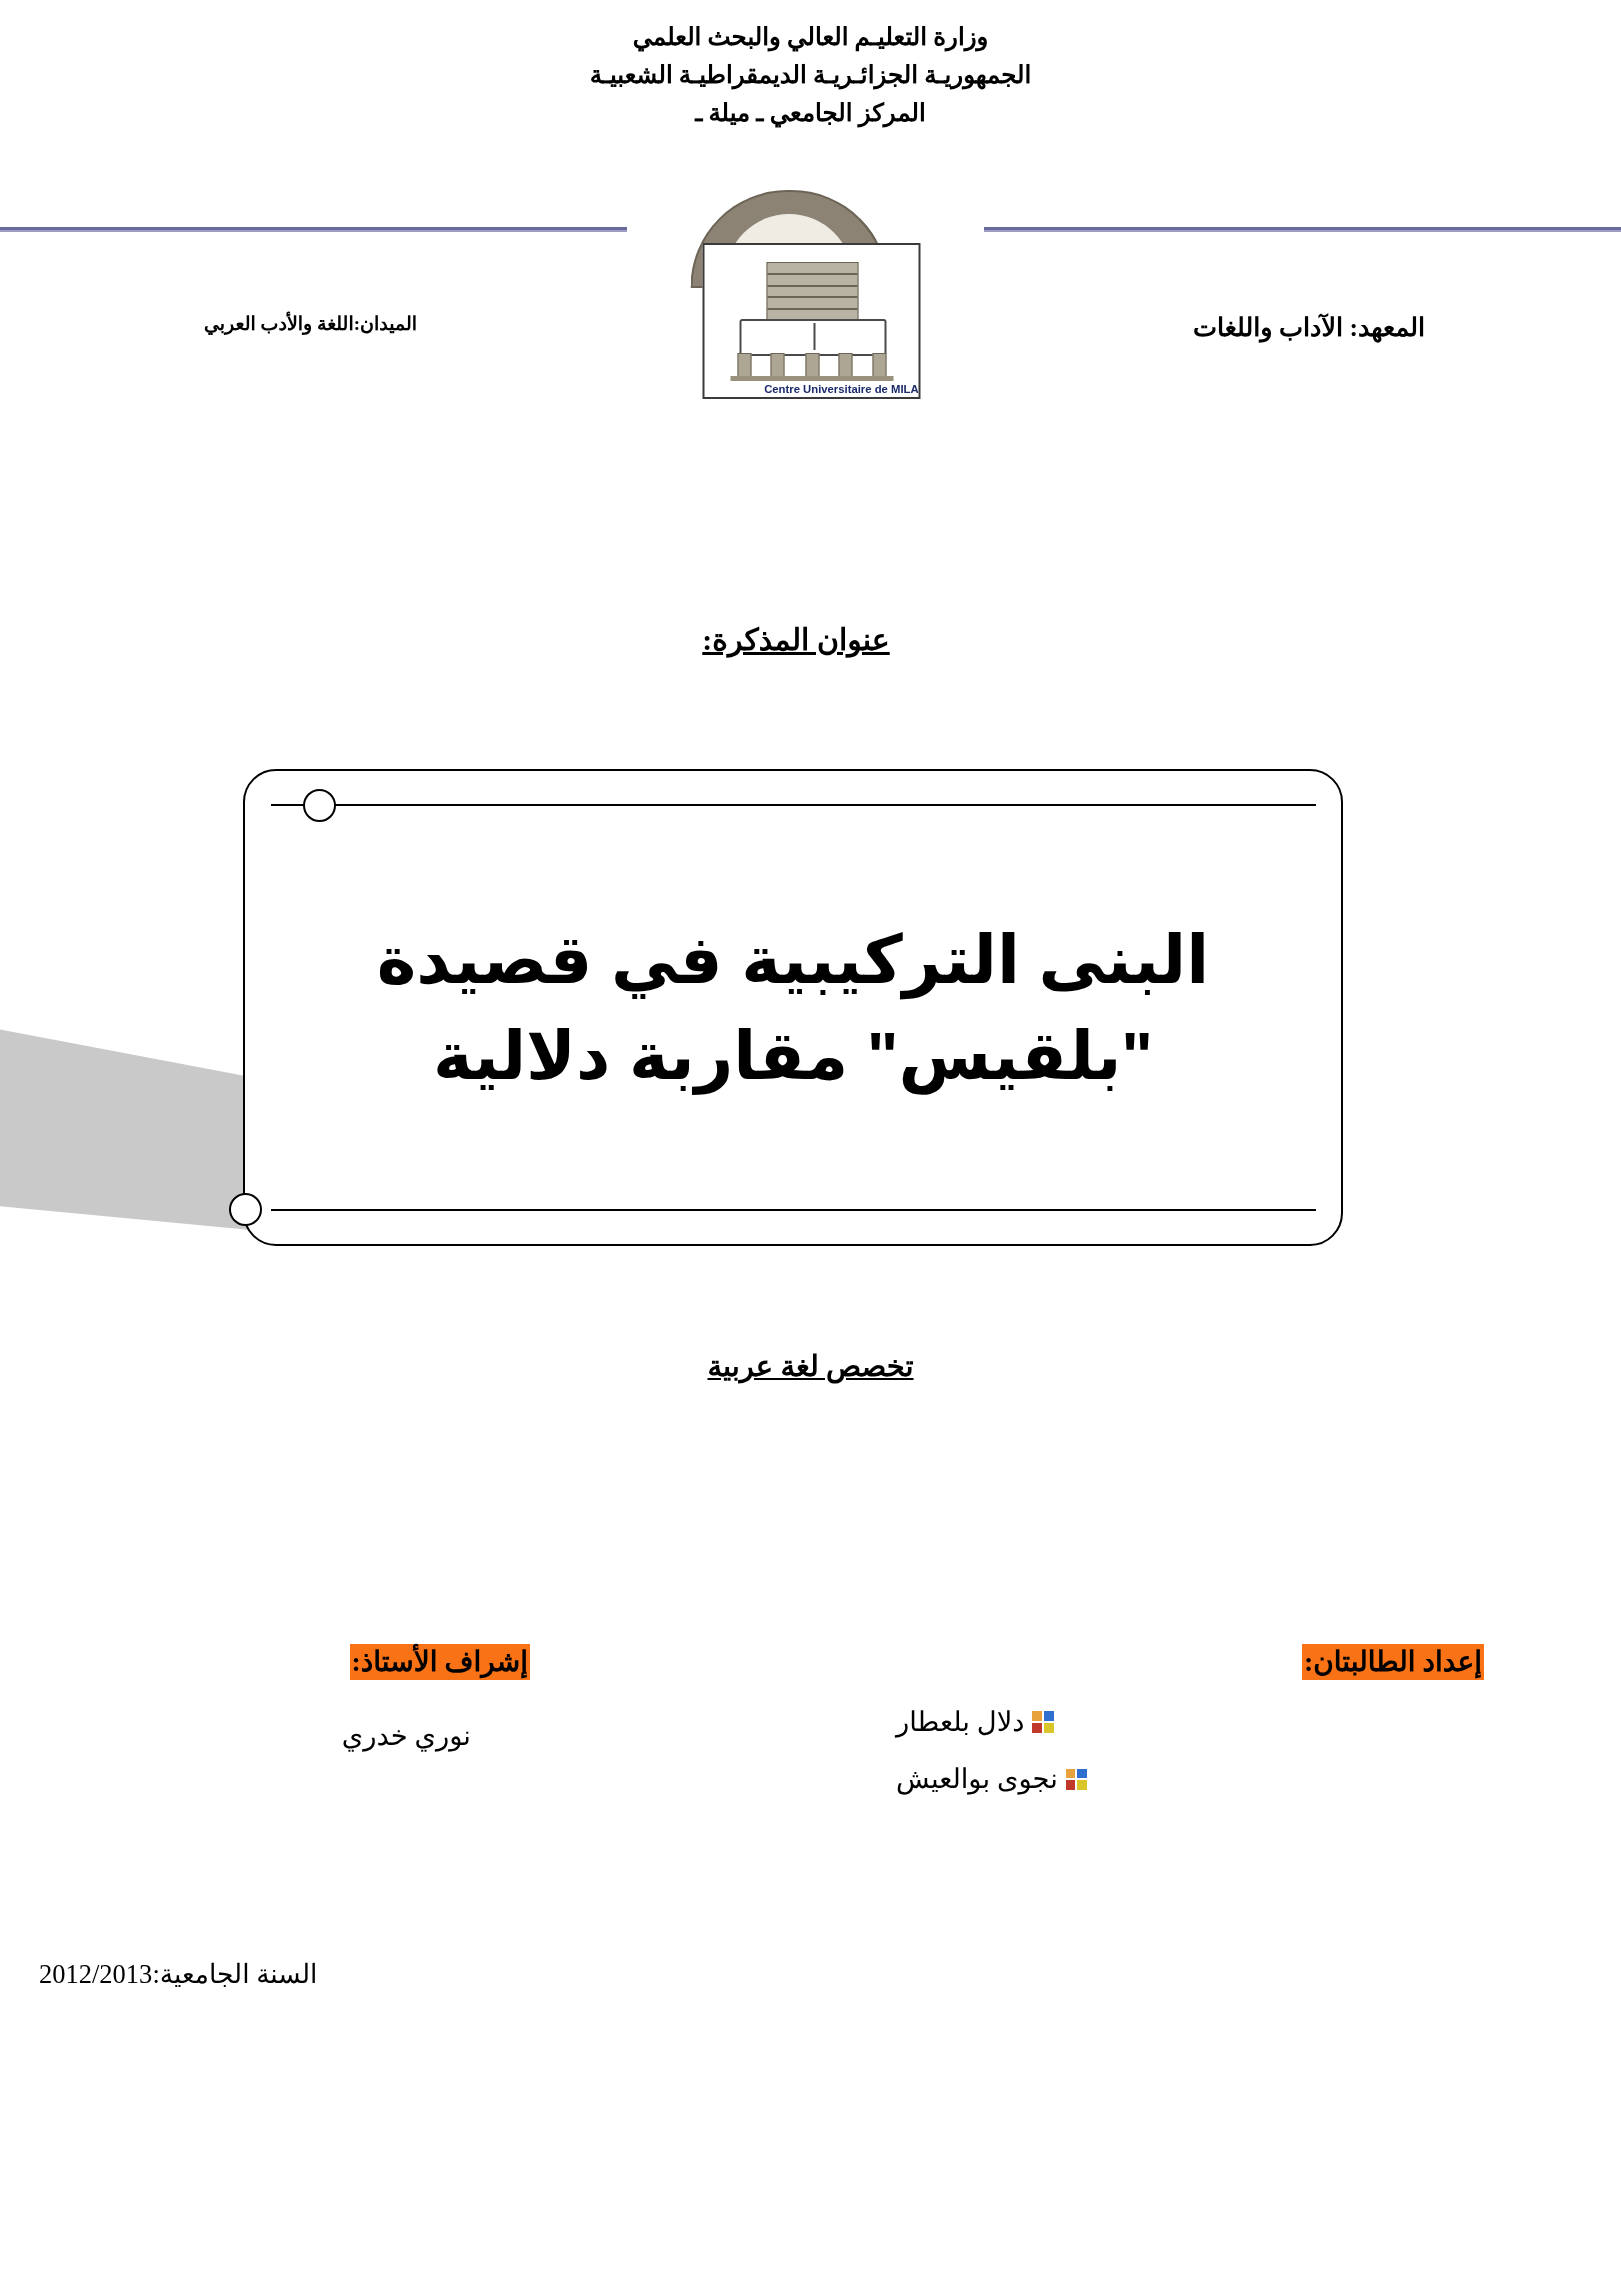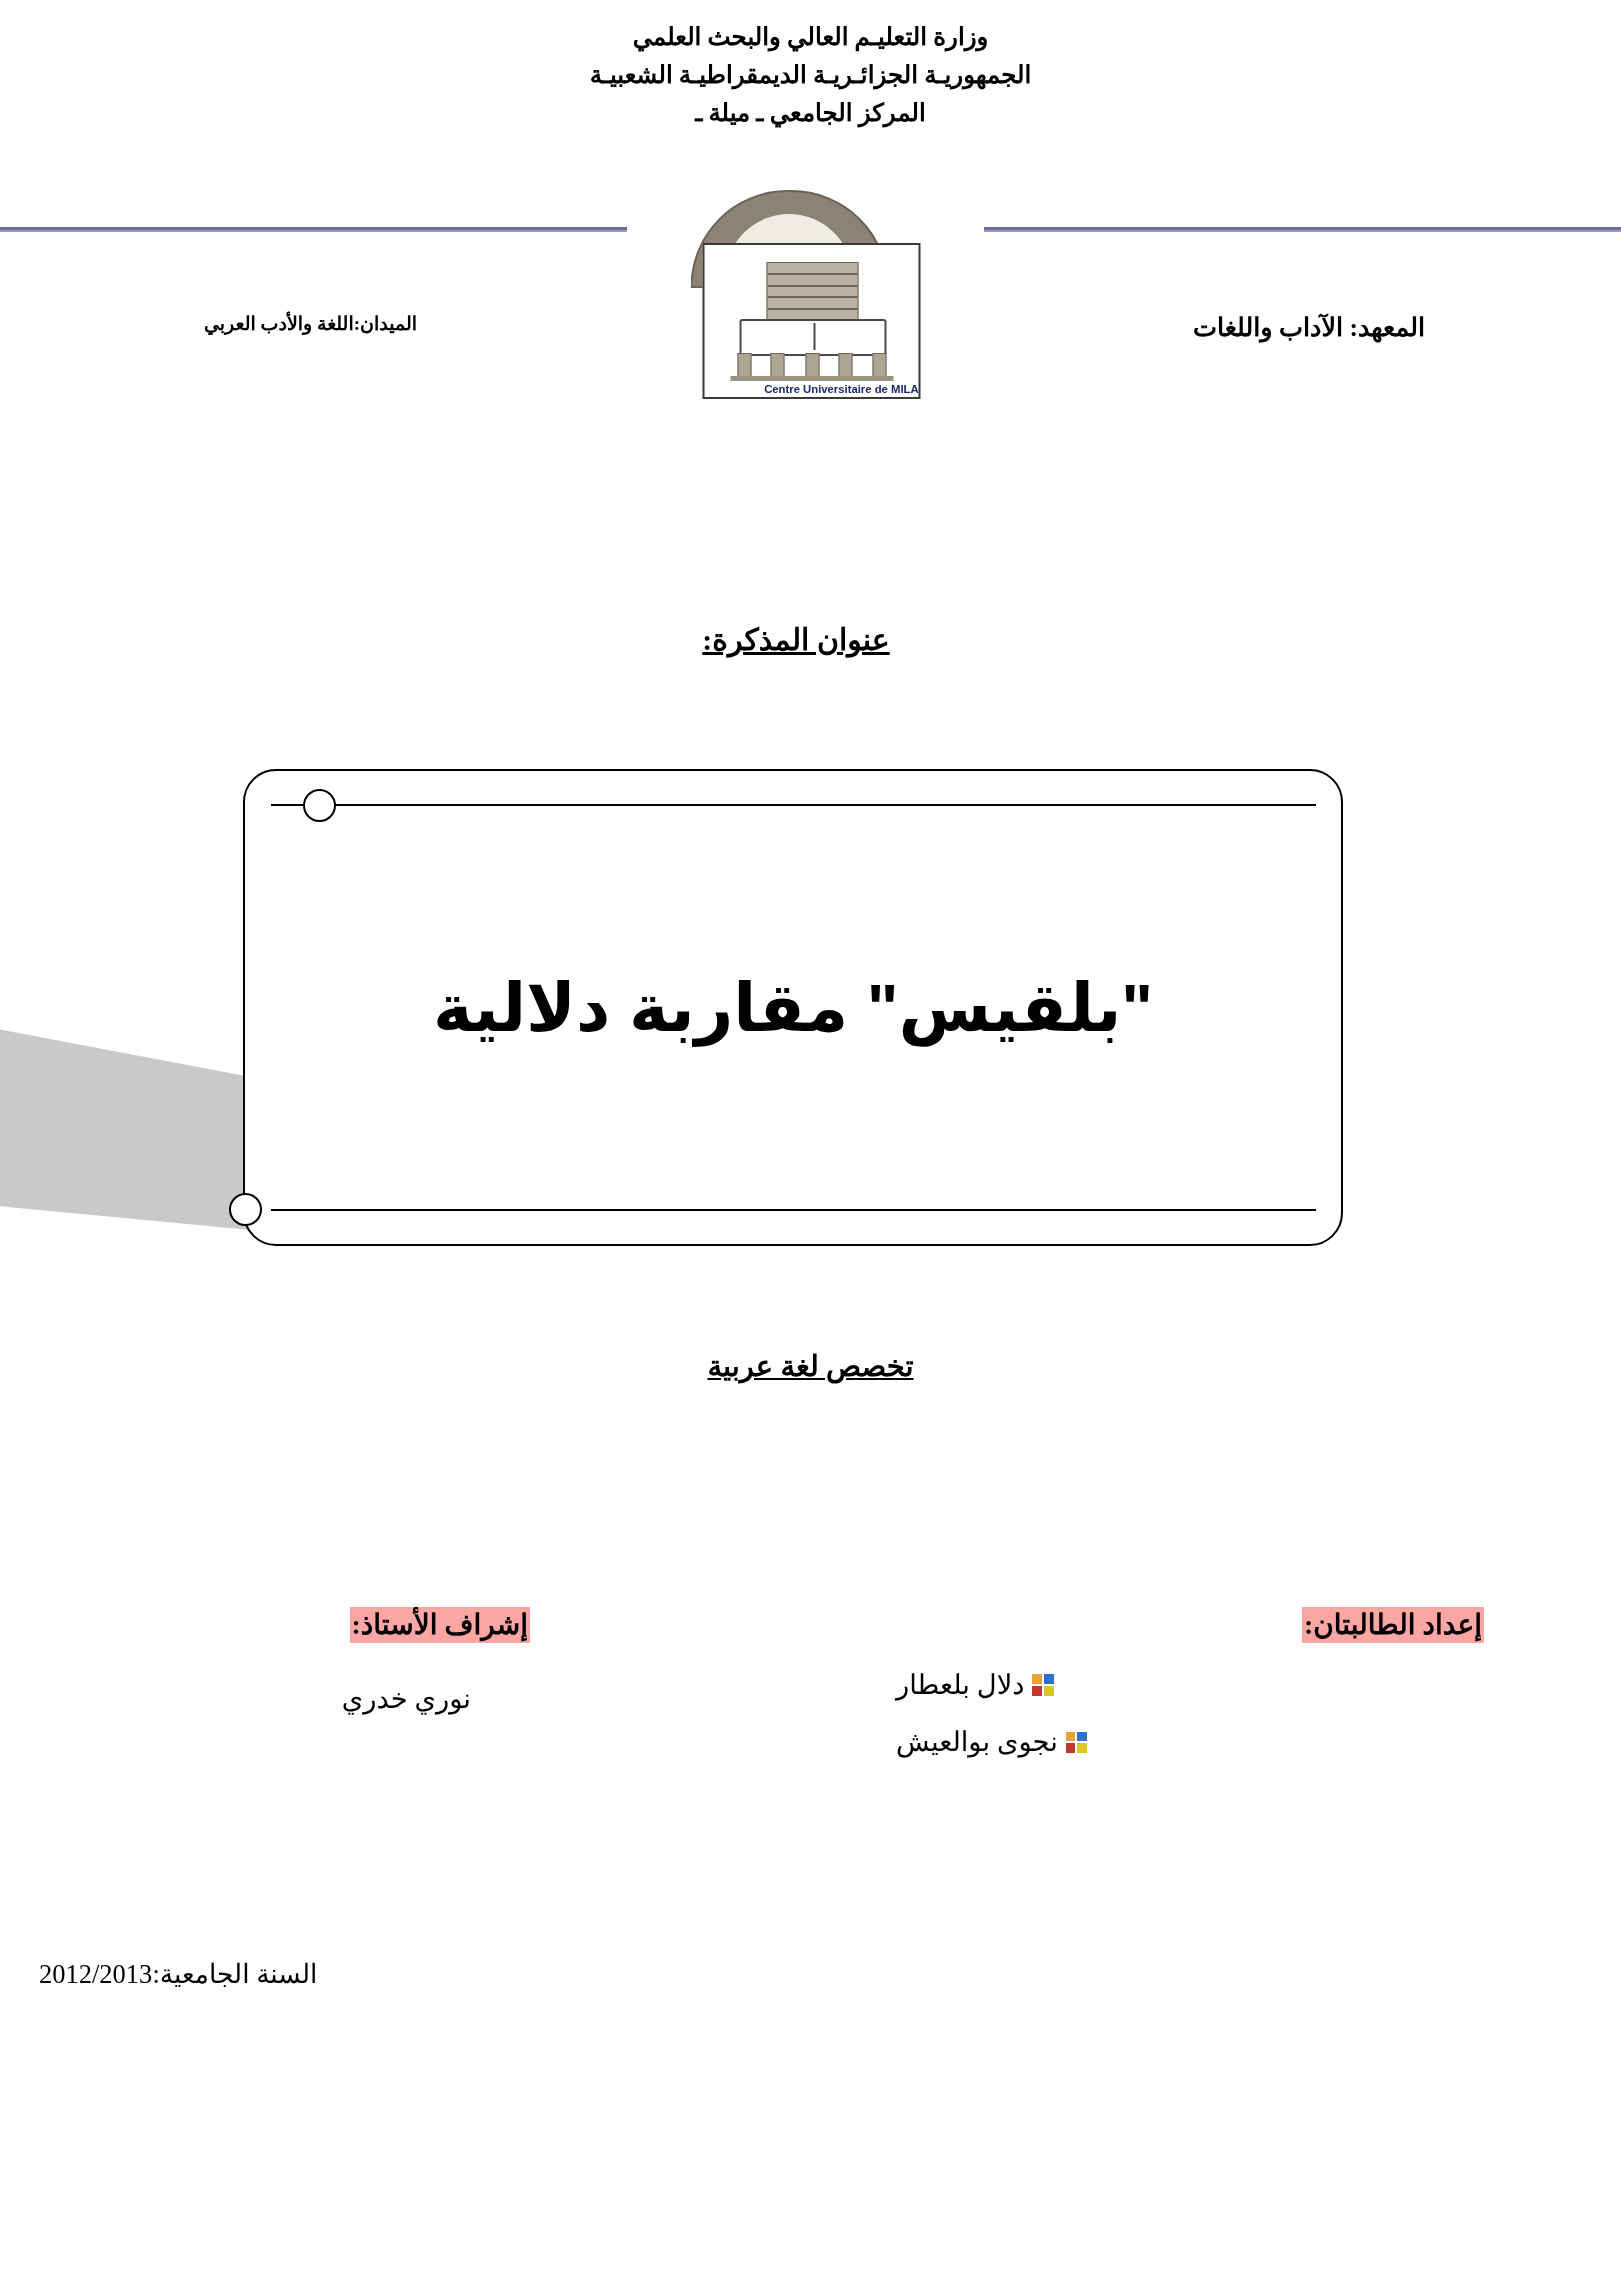--- a/index.html
+++ b/index.html
@@ -289,24 +289,25 @@
   .sup-block {
     position: absolute;
     top: 1607px;
     left: 118px;
     width: 412px;
     text-align: right;
   }
   .heading-hl {
     font-size: 28px;
     font-weight: bold;
-    background: #fca5a5;
+    background: #f97316;
     display: inline-block;
     padding: 0 2px;
     line-height: 1.3;
+    margin-top: 37px;
   }
   .sup-name {
     font-size: 27.4px;
     margin-top: 40px;
     padding-right: 59px;
   }
   .author-item {
     font-size: 27.4px;
     margin-top: 25.5px;
     display: flex;
@@ -387,20 +388,21 @@
 
 <div class="memo-label">عنوان المذكرة:</div>
 
 <div class="banner-shadow"></div>
 <div class="banner">
   <div class="banner-bar-top"></div>
   <div class="banner-bar-bottom"></div>
   <div class="curl tr"></div>
   <div class="curl bl"></div>
   <div class="banner-title">
+    <div>البنى التركيبية في قصيدة</div>
     <div>"بلقيس" مقاربة دلالية</div>
   </div>
 </div>
 
 <div class="degree">
   <div><span>تخصص لغة عربية</span></div>
 </div>
 
 <div class="authors-block">
   <div class="heading-hl">إعداد الطالبتان:</div>

